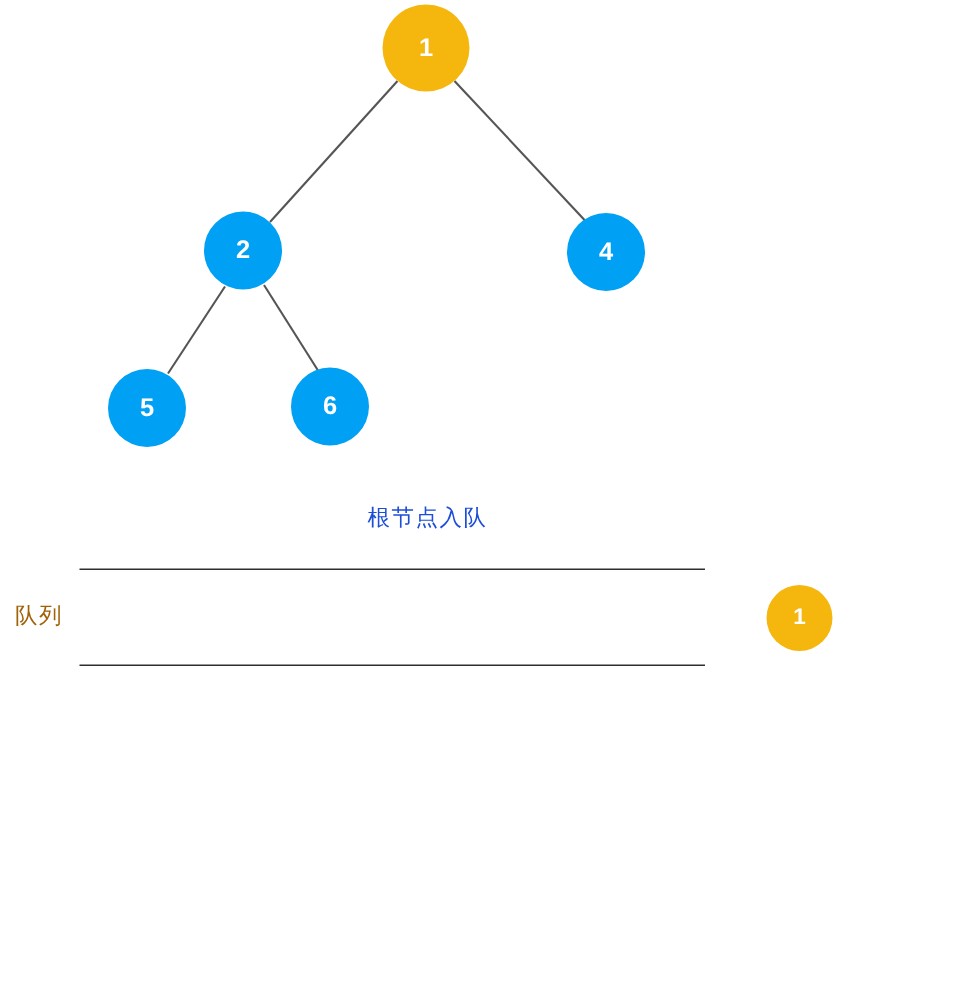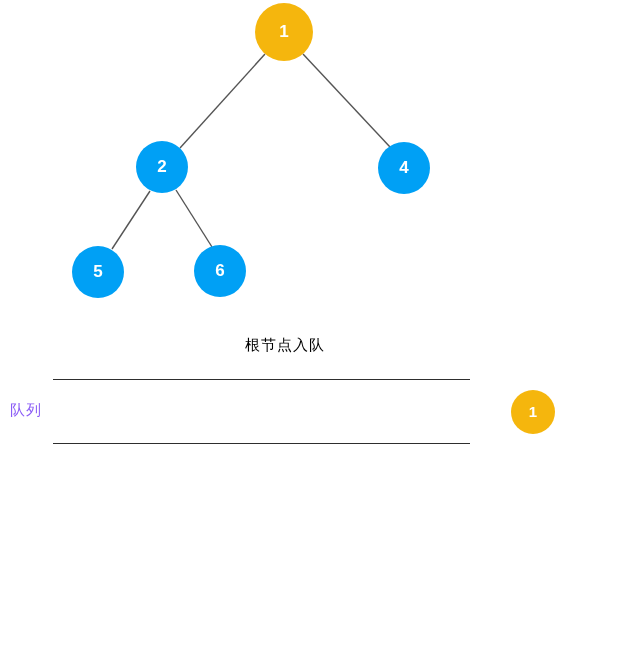--- a/index.html
+++ b/index.html
@@ -60,39 +60,39 @@
   }
 
   
   #step-title {
     position: absolute;
     left: 0;
     top: 336px;
     width: 570px;
     text-align: center;
     font-size: 15px;
-    color: #000000;
+    color: #1d4ed8;
     letter-spacing: 1px;
     user-select: none;
   }
 
   
   #queue-area {
     position: absolute;
     left: 0;
     top: 370px;
     width: 640px;
     height: 90px;
   }
   #queue-label {
     position: absolute;
     left: 10px;
     top: 31px;
     font-size: 15px;
-    color: #8b5cf6;
+    color: #a16207;
     letter-spacing: 1px;
     user-select: none;
   }
   .queue-rail {
     position: absolute;
     left: 53px;
     width: 417px;
     height: 0;
     border-top: 1.6px solid #2e2e2e;
   }

